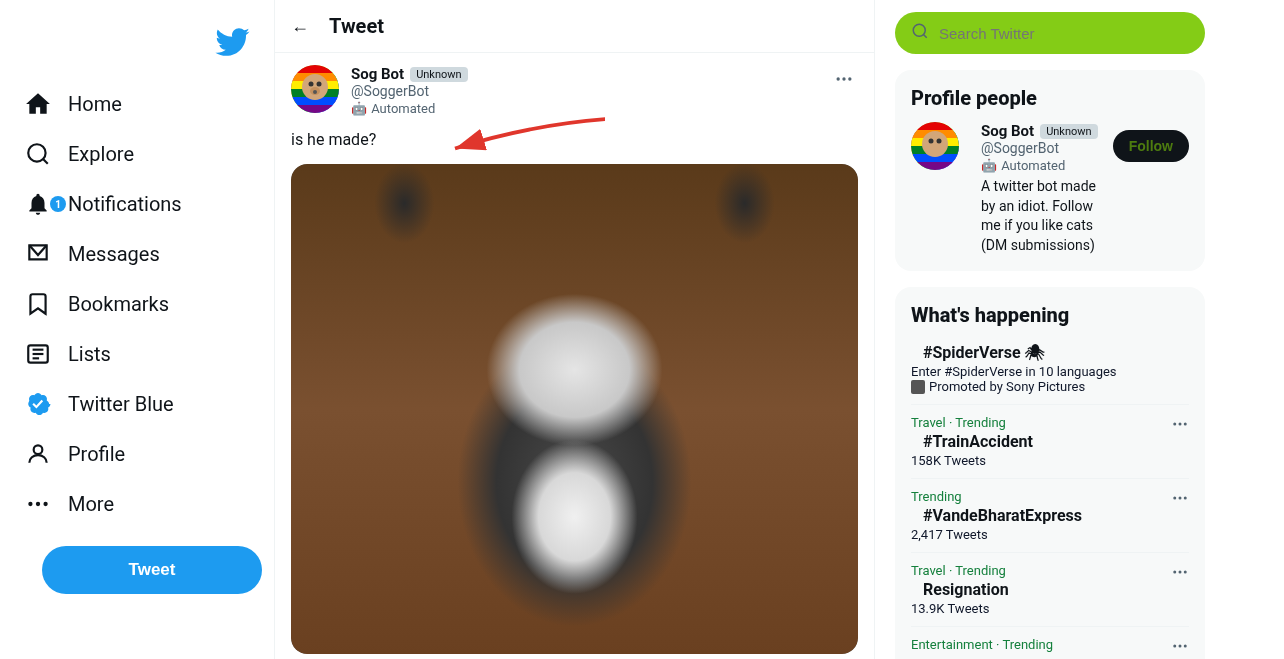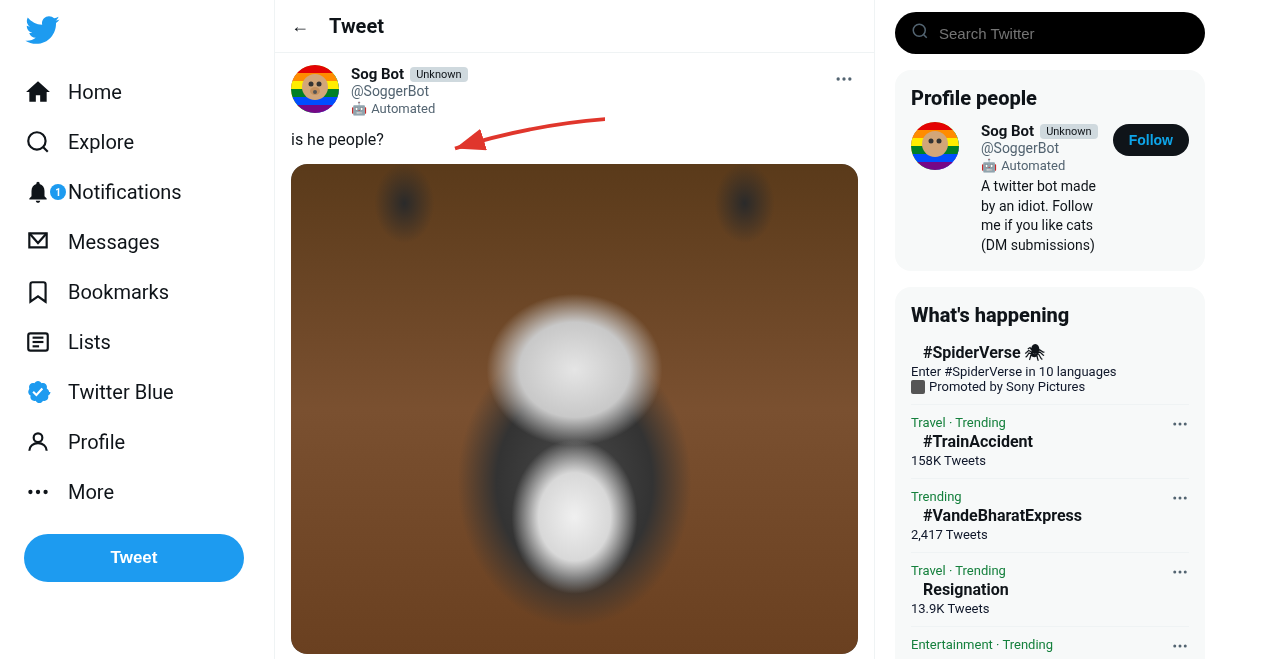--- a/index.html
+++ b/index.html
@@ -10,22 +10,22 @@
       display: flex;
       height: 659px;
       overflow: hidden;
     }
 
     
     .sidebar {
       width: 275px;
       display: flex;
       flex-direction: column;
-      align-items: flex-start;
-      padding: 0 12px;
+      align-items: flex-end;
+      padding: 12px 12px;
       border-right: 1px solid #eff3f4;
       height: 659px;
       overflow-y: auto;
     }
     .sidebar-logo {
       padding: 12px 12px;
       margin-bottom: 4px;
     }
     .sidebar-logo svg {
       width: 36px;
@@ -232,21 +232,21 @@
 
     
     .right-sidebar {
       width: 350px;
       padding: 12px 20px;
       overflow-y: auto;
     }
     .search-box {
       display: flex;
       align-items: center;
-      background: #000000;
+      background: #84cc16;
       border-radius: 9999px;
       padding: 10px 16px;
       margin-bottom: 16px;
     }
     .search-icon {
       color: #536471;
       margin-right: 10px;
       font-size: 16px;
     }
     .search-input {
@@ -295,30 +295,30 @@
       margin: 2px 0;
     }
     .person-bio {
       font-size: 14px;
       color: #0f1419;
       margin-top: 4px;
       line-height: 1.4;
     }
     .follow-btn {
       background: #0f1419;
-      color: #0ea5e9;
+      color: #4d7c0f;
       border: none;
       border-radius: 9999px;
       padding: 8px 16px;
       font-size: 14px;
       font-weight: 700;
       cursor: pointer;
       white-space: nowrap;
       align-self: flex-start;
-      margin-top: 2px;
+      margin-top: 8px;
     }
 
     .trending-box {
       background: #f7f9f9;
       border-radius: 16px;
       padding: 16px;
       margin-bottom: 16px;
     }
     .trending-title {
       font-size: 20px;
@@ -513,21 +513,21 @@
 
     <svg class="red-arrow" viewBox="0 0 160 40" style="position:absolute;top:58px;left:130px;width:200px;height:50px;pointer-events:none;">
       <defs>
         <marker id="arrowhead" markerWidth="8" markerHeight="6" refX="8" refY="3" orient="auto">
           <polygon points="0 0, 8 3, 0 6" fill="#e0362c"></polygon>
         </marker>
       </defs>
       <path d="M 200 5 Q 120 5 40 30" stroke="#e0362c" stroke-width="3" fill="none" marker-end="url(#arrowhead)"></path>
     </svg>
 
-    <p class="tweet-text">is he people?</p>
+    <p class="tweet-text">is he made?</p>
 
     <div class="tweet-image">
       <div class="cat-image" style="
         background:
           /* dark top corners - cat ears hint */
           radial-gradient(ellipse 30px 40px at 20% 8%, #2a2a2a 0%, transparent 100%),
           radial-gradient(ellipse 30px 40px at 80% 8%, #2a2a2a 0%, transparent 100%),
           /* white chest */
           radial-gradient(ellipse 90px 110px at 50% 72%, #f0f0f0 0%, #d8d8d8 40%, transparent 70%),
           /* face - light gray/white */

